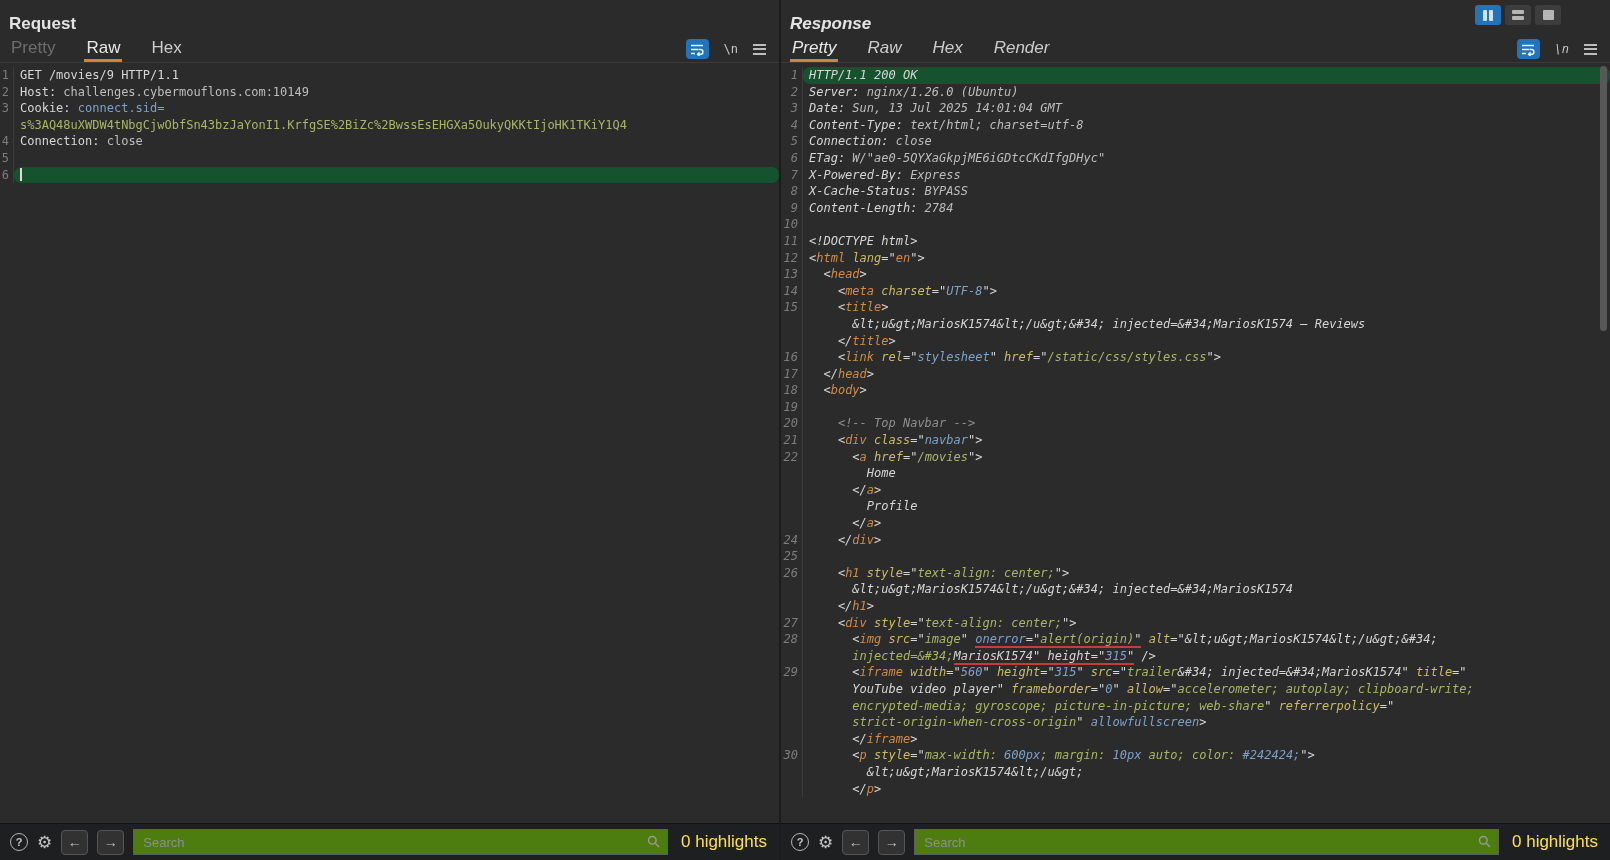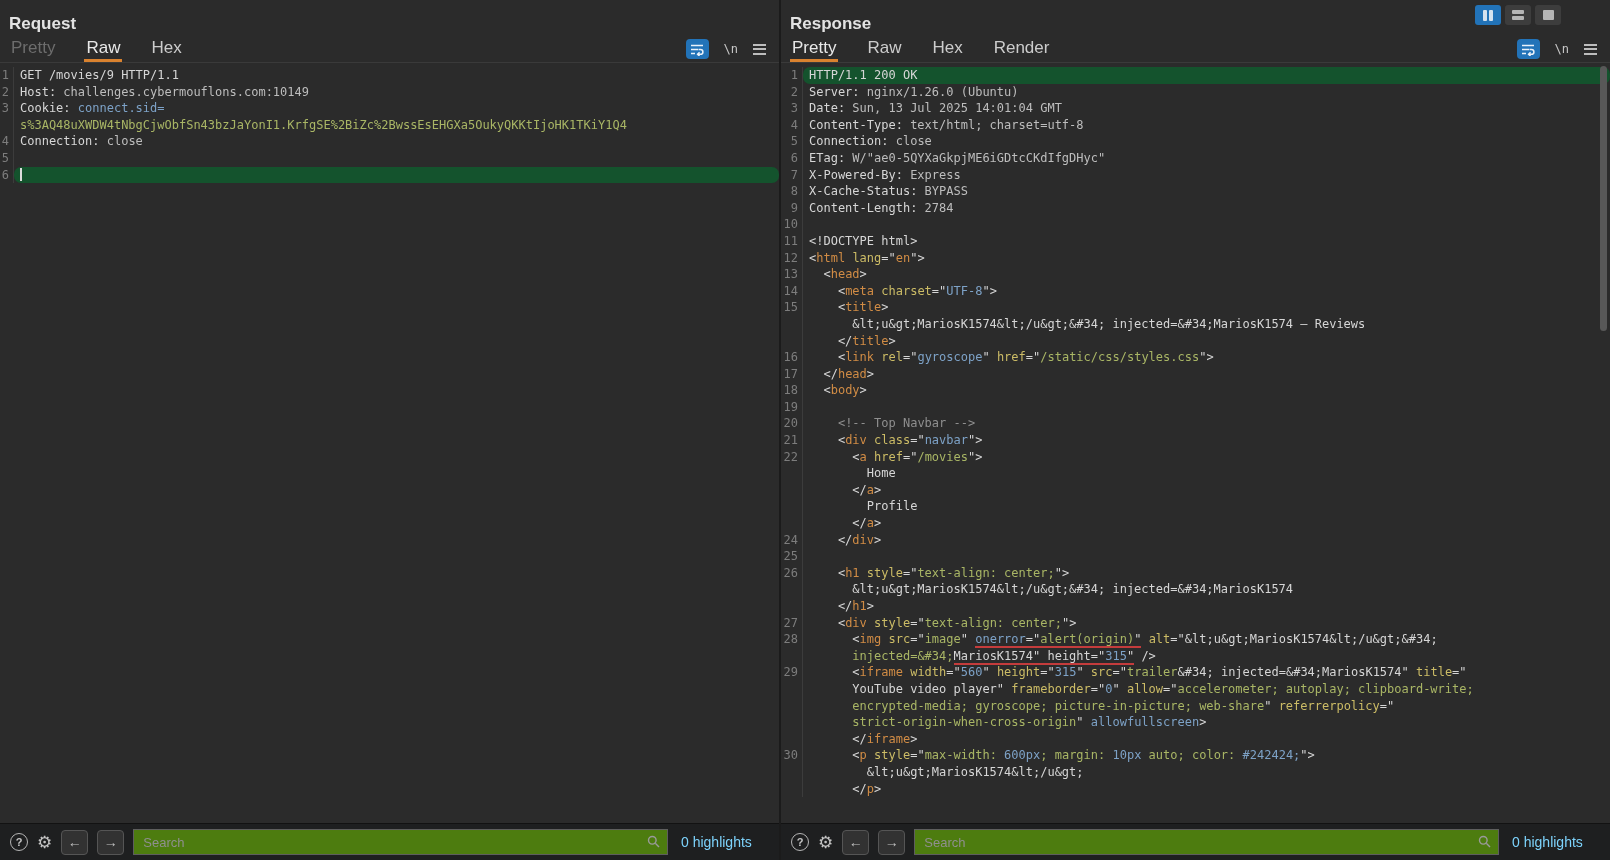--- a/index.html
+++ b/index.html
@@ -1,21 +1,21 @@
 <!DOCTYPE html>
 <html><head>
 <meta charset="utf-8">
 <style>
   * { box-sizing: border-box; margin: 0; padding: 0; }
   html,body { width:1610px; height:860px; overflow:hidden; background:#2b2b2b;
               font-family:"Liberation Sans", sans-serif; }
 
   .panel { position:absolute; top:0; bottom:37px; background:#2b2b2b; }
   .panel.req  { left:0; width:779px; }
-  .panel.resp { left:781px; right:0; }
+  .panel.resp { left:781px; right:0;font-style:italic; }
   .vdivider { position:absolute; top:0; bottom:0; left:779px; width:2px; background:#1b1b1b; }
 
   .panel-title { padding:14px 0 2px 9px; font-size:17px; font-weight:bold; color:#e3e3e3; }
 
   .tabrow { display:flex; align-items:stretch; height:27px; padding-left:9px;
             border-bottom:1px solid #3a3a3a; position:relative; }
   .tab { display:flex; align-items:center; padding:0 2px; margin-right:27px;
          font-size:17px; color:#cccccc; border-bottom:3px solid transparent; cursor:default; }
   .tab.active   { color:#e8e8e8; border-bottom-color:#d9822f; }
   .tab.disabled { color:#6d6d6d; }
@@ -57,21 +57,21 @@
   .gear { font-size:17px; color:#c3c3c3; line-height:1; flex:none; }
   .navbtn { width:27px; height:25px; background:#323232; border:1px solid #555;
             border-radius:4px; color:#c2c2c2; font-size:14px; display:flex;
             align-items:center; justify-content:center; flex:none; }
   .searchfield { flex:1; position:relative; }
   .searchfield input { width:100%; height:26px; background:#4d7c0f; border:1px solid #5e5e5e;
                        color:#dddddd; font-size:13px; padding:0 30px 0 9px;
                        font-family:"Liberation Sans", sans-serif; outline:none; }
   .searchfield input::placeholder { color:#8f8f8f; }
   .mag { position:absolute; right:8px; top:6px; }
-  .hl-count { flex:none; width:92px; text-align:left; color:#7dd3fc; font-size:14px;
+  .hl-count { flex:none; width:92px; text-align:left; color:#fde047; font-size:17px;
               padding-left:4px; }
 
   
   .layout-switch { position:absolute; top:5px; right:49px; display:flex; gap:4px; z-index:9; }
   .lbtn { width:26px; height:20px; background:#3d3d3d; border-radius:3px; display:flex;
           align-items:center; justify-content:center; gap:2px; }
   .lbtn.active { background:#2273b8; }
   .lbtn .vbar { width:4px; height:11px; background:#d4e2ef; border-radius:1px; }
   .lbtn .hwrap { display:flex; flex-direction:column; gap:2px; }
   .lbtn .hbar { width:12px; height:4px; background:#b5b5b5; border-radius:1px; }
@@ -239,21 +239,21 @@
       <div class="crow">
         <span class="gut"></span>
         <span class="ctext"><span class="w">      &amp;lt;u&amp;gt;MariosK1574&amp;lt;/u&amp;gt;&amp;#34; injected=&amp;#34;MariosK1574 — Reviews</span></span>
       </div>
       <div class="crow">
         <span class="gut"></span>
         <span class="ctext"><span class="w">    &lt;/</span><span class="t">title</span><span class="w">&gt;</span></span>
       </div>
       <div class="crow">
         <span class="gut">16</span>
-        <span class="ctext"><span class="w">    &lt;</span><span class="t">link</span><span class="w"> </span><span class="a">rel</span><span class="w">="</span><span class="b">gyroscope</span><span class="w">" </span><span class="a">href</span><span class="w">="</span><span class="g">/static/css/styles.css</span><span class="w">"&gt;</span></span>
+        <span class="ctext"><span class="w">    &lt;</span><span class="t">link</span><span class="w"> </span><span class="a">rel</span><span class="w">="</span><span class="b">stylesheet</span><span class="w">" </span><span class="a">href</span><span class="w">="</span><span class="g">/static/css/styles.css</span><span class="w">"&gt;</span></span>
       </div>
       <div class="crow">
         <span class="gut">17</span>
         <span class="ctext"><span class="w">  &lt;/</span><span class="t">head</span><span class="w">&gt;</span></span>
       </div>
       <div class="crow">
         <span class="gut">18</span>
         <span class="ctext"><span class="w">  &lt;</span><span class="t">body</span><span class="w">&gt;</span></span>
       </div>
       <div class="crow">

